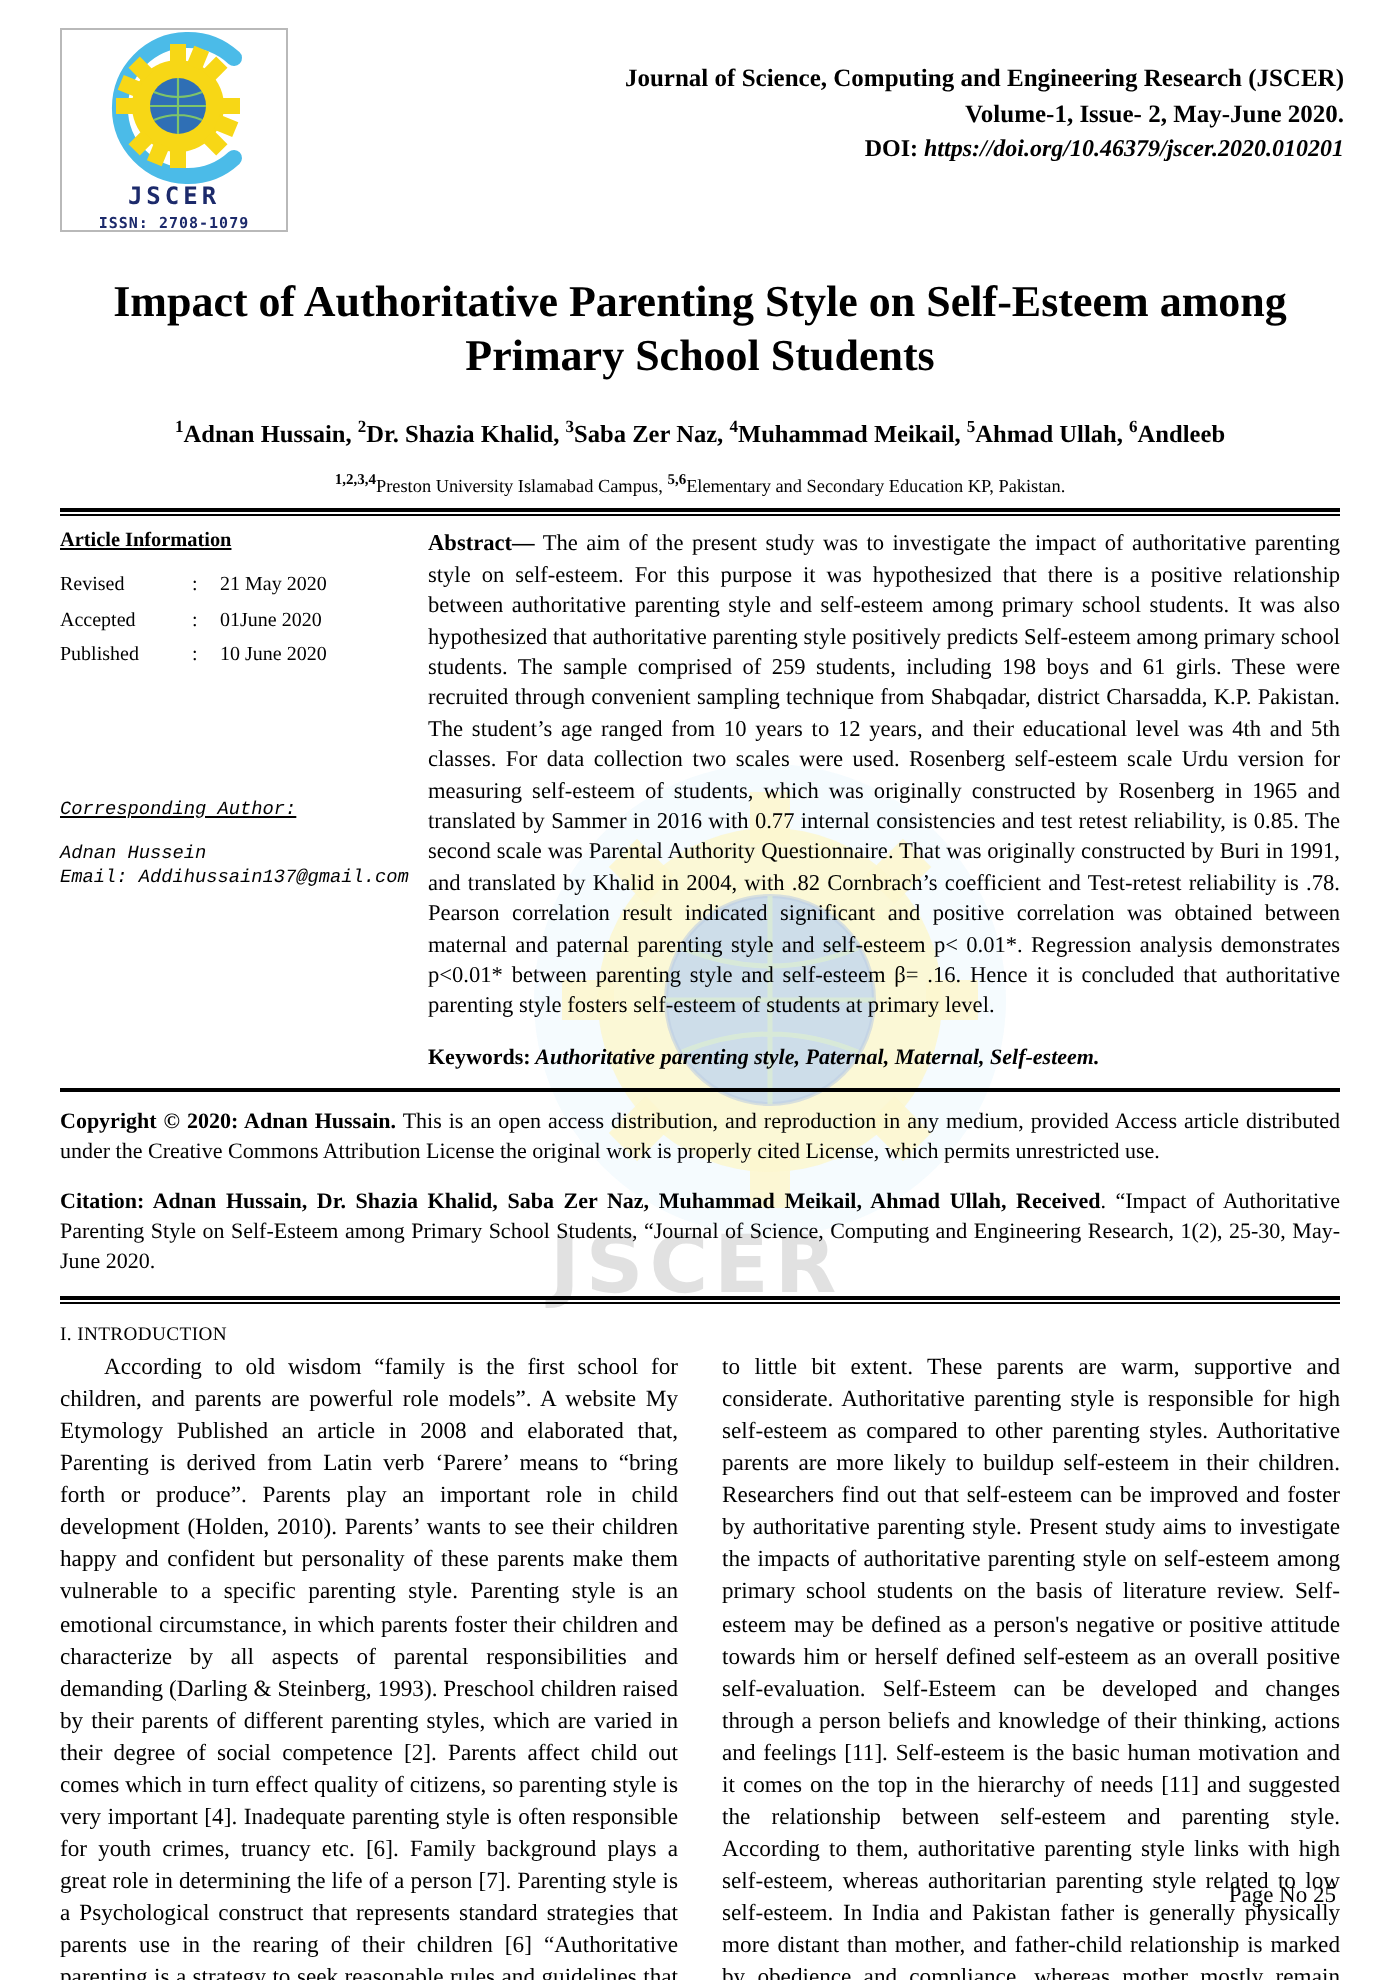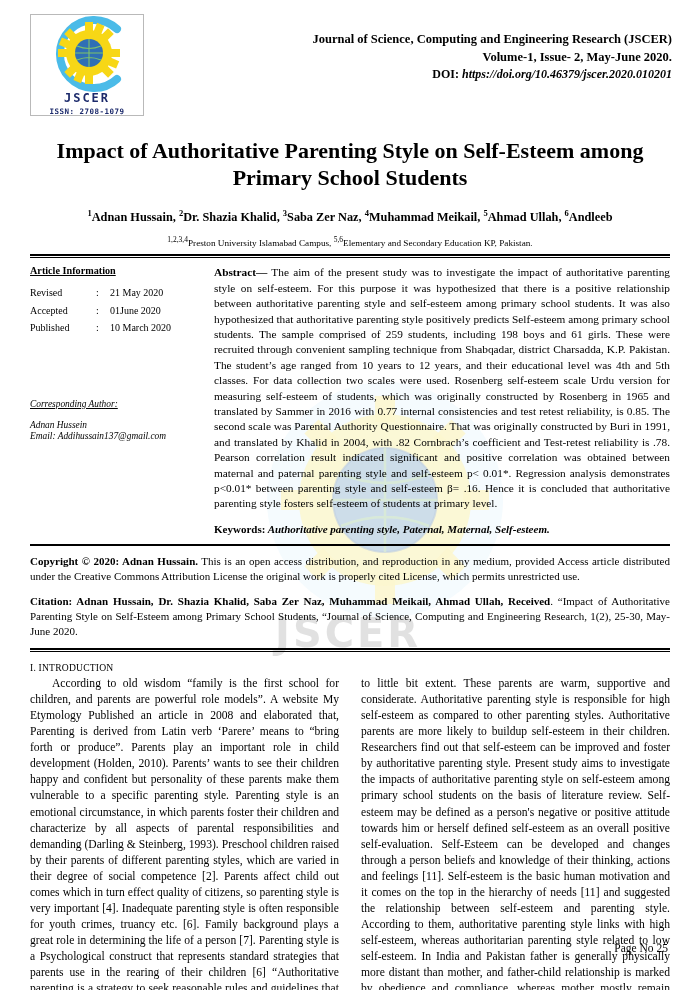--- a/index.html
+++ b/index.html
@@ -107,21 +107,21 @@
     font-weight: bold;
     margin: 16px 22px 0 22px;
     line-height: 1.3;
   }
   .authors sup { font-size: 8.5px; }
   .affiliation {
     text-align: center;
     font-size: 9.2px;
     margin: 9px 30px 0 30px;
   }
-  .affiliation sup { font-size: 7.5px; font-weight: normal; margin-top: 36px; }
+  .affiliation sup { font-size: 7.5px; font-weight: bold; margin-top: 36px; }
 
   
   .rule-double {
     margin: 6px 30px 0 30px;
     border-top: 2.2px solid #000;
     padding-top: 1.6px;
   }
   .rule-double::after {
     content: "";
     display: block;
@@ -143,21 +143,21 @@
     font-size: 10.2px;
     font-weight: bold;
     text-decoration: underline;
     margin-bottom: 7px;
   }
   .info-table { width: 100%; border-collapse: collapse; font-size: 10px; }
   .info-table td { padding: 3.4px 0; vertical-align: top; }
   .info-label { width: 66px; }
   .info-colon { width: 14px; }
   .info-value { text-align: left; }
-  .corr-block { margin-top: 62px; font-size: 9.4px; font-style: italic; }
+  .corr-block { margin-top: 62px; font-size: 9.4px; font-style: italic; font-family: Liberation Mono, monospace; }
   .corr-head { text-decoration: underline; margin-bottom: 11px; }
   .corr-name { margin-bottom: 1px; }
   .corr-email { }
 
   .abstract-col { flex: 1 1 auto; }
   .abstract-body {
     font-size: 11.3px;
     line-height: 1.365;
     text-align: justify;
     margin: 0;
@@ -305,21 +305,21 @@
             <td class="info-value">21 May 2020</td>
           </tr>
           <tr>
             <td class="info-label">Accepted</td>
             <td class="info-colon">:</td>
             <td class="info-value">01June 2020</td>
           </tr>
           <tr>
             <td class="info-label">Published</td>
             <td class="info-colon">:</td>
-            <td class="info-value">10 March 2020</td>
+            <td class="info-value">10 June 2020</td>
           </tr>
         </tbody>
           </table>
 
         <div class="corr-block">
           <div class="corr-head">Corresponding Author:</div>
           <div class="corr-name">Adnan Hussein</div>
           <div class="corr-email">Email: Addihussain137@gmail.com</div>
         </div>
       </div>

